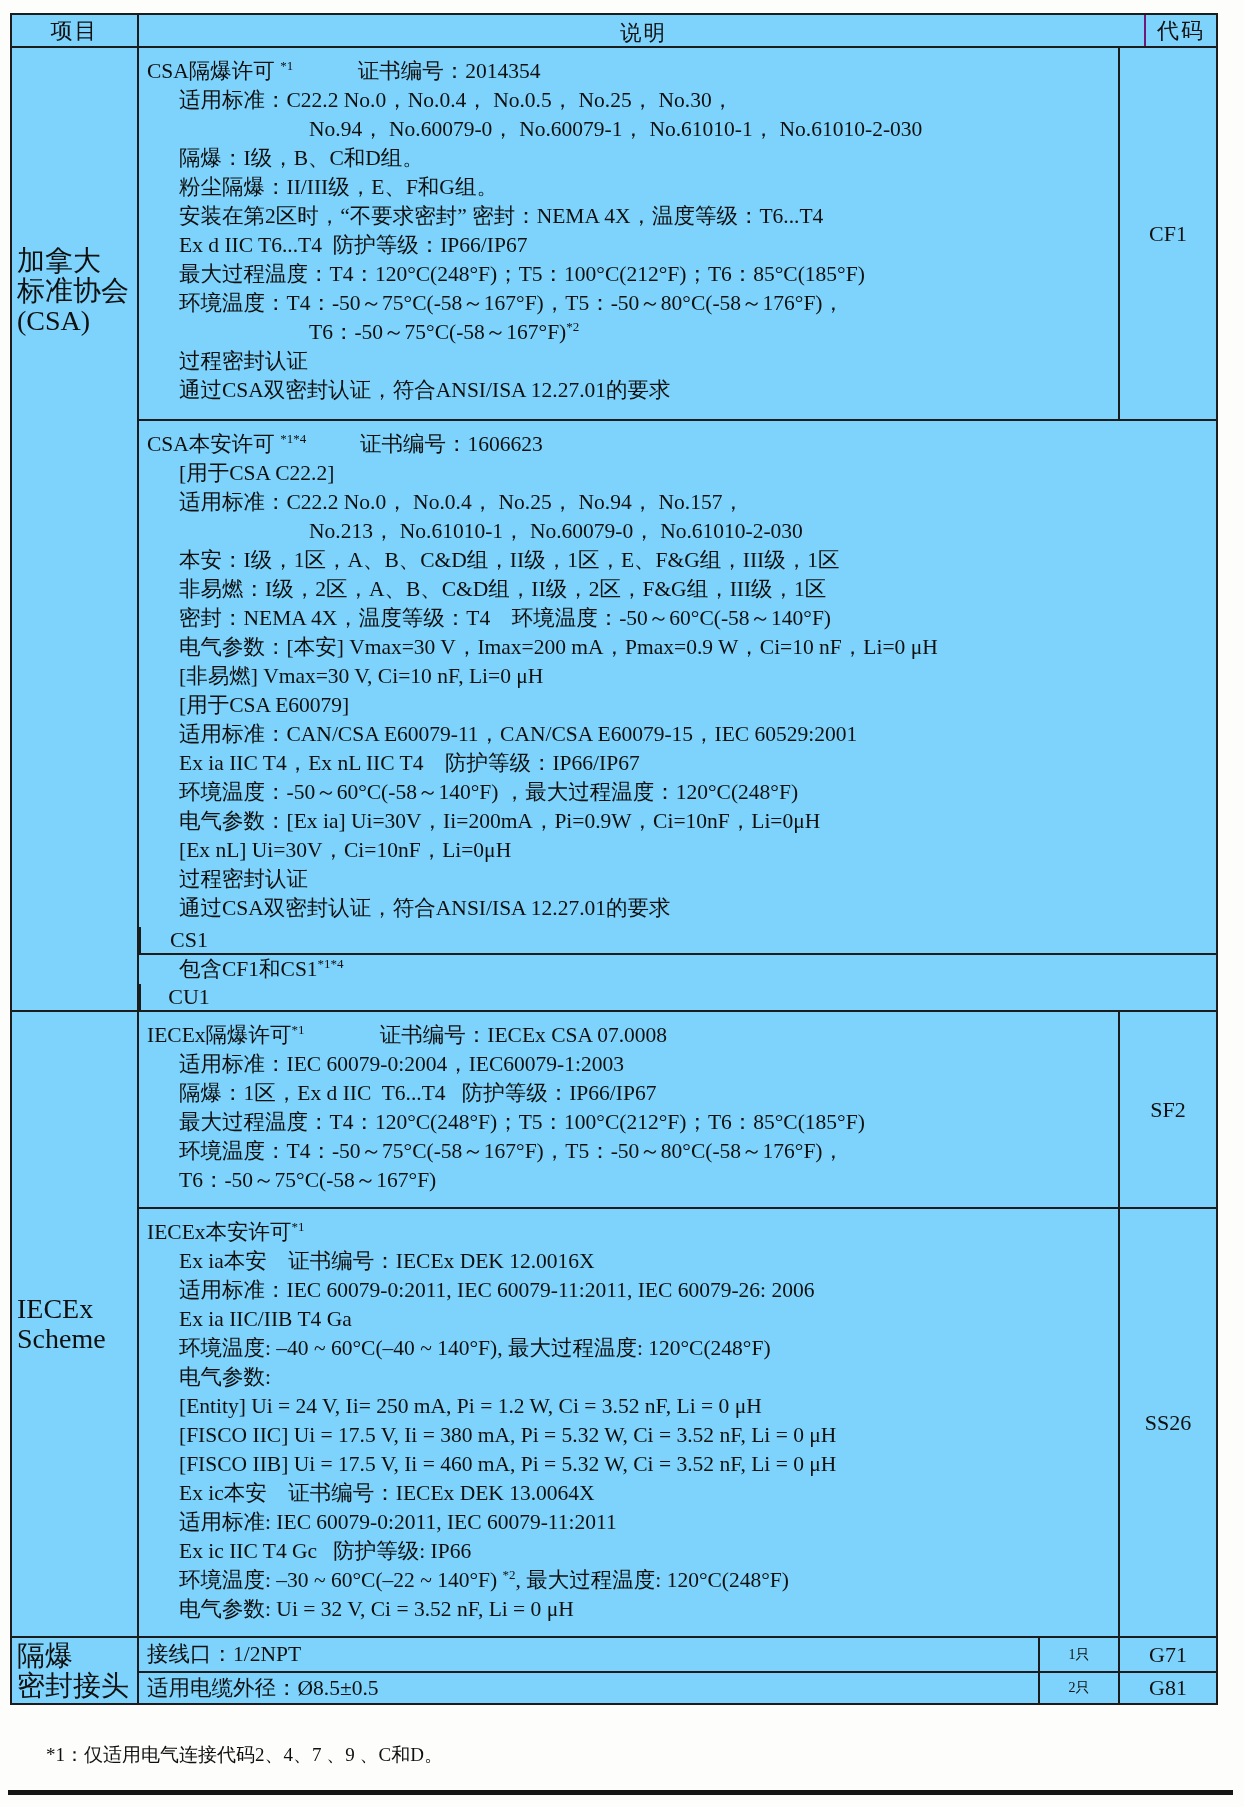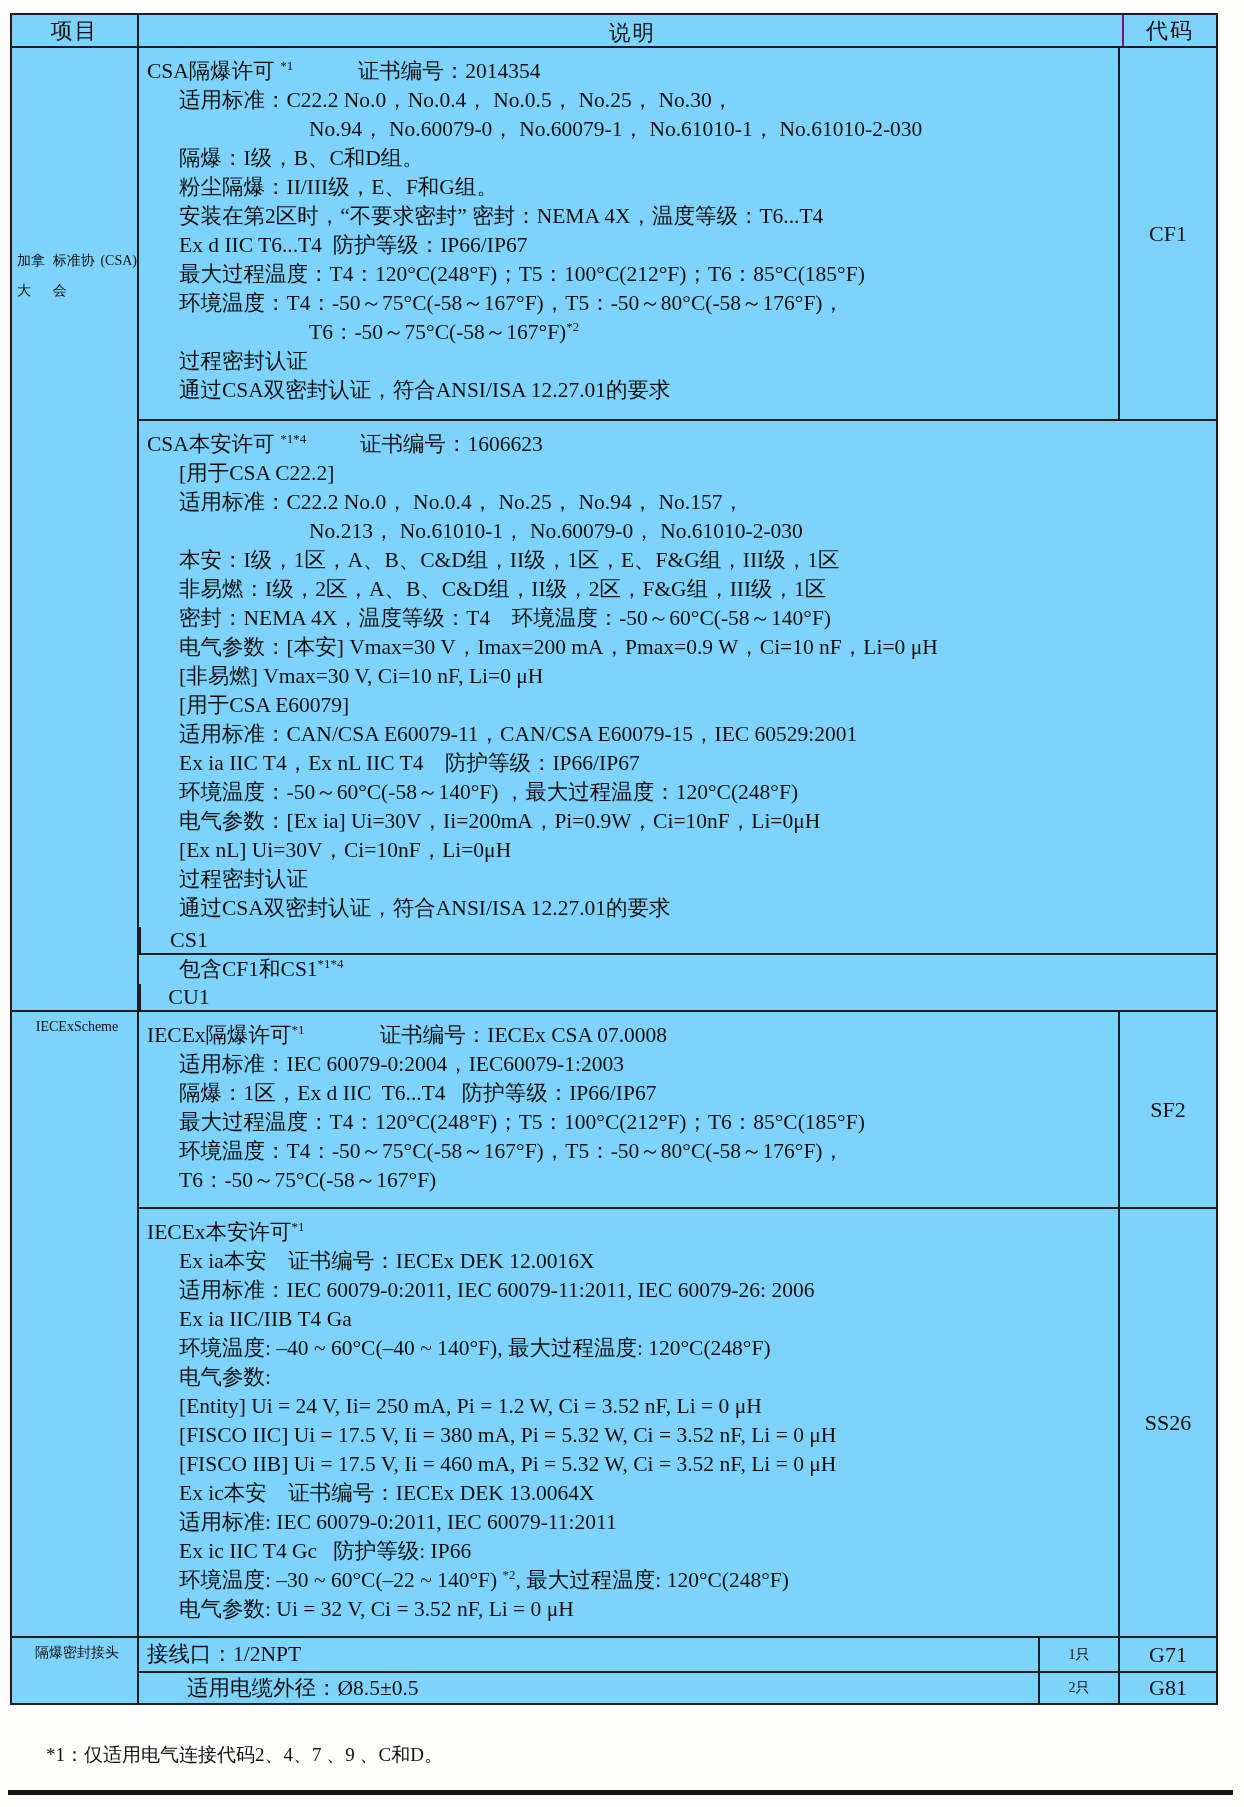--- a/index.html
+++ b/index.html
@@ -14,27 +14,27 @@
     position:absolute;left:10px;top:13px;width:1208px;
     border:2.5px solid #1c1c1c;background:#7dd3fc;
   }
   .header-row{display:flex;border-bottom:2.5px solid #1c1c1c;height:33px;}
   .hcell{
     display:flex;align-items:center;justify-content:center;
     font-size:22px;letter-spacing:2px;
   }
   .hcell.item{width:127px;border-right:2px solid #1c1c1c;}
   .hcell.desc{flex:1;border-right:2px solid #701a75;text-align:center;}
-  .hcell.code{width:92px;border-radius:13px;}
+  .hcell.code{width:70px;border-radius:13px;}
   .section{display:flex;}
   .section + .section{border-top:2.5px solid #1c1c1c;}
   .item-cell{
     width:127px;border-right:2px solid #1c1c1c;
-    display:flex;flex-direction:row;justify-content:center;
-    padding-left:5px;font-size:14px;line-height:30px;
+    display:flex;flex-direction:column;justify-content:center;
+    padding-left:5px;font-size:28px;line-height:30px;
   }
   .section-0 .item-cell{justify-content:flex-start;padding-top:198px;}
   .rows{flex:1;display:flex;flex-direction:column;}
   .row{display:flex;}
   .row + .row{border-top:2px solid #1c1c1c;}
   .desc{
     flex:1;padding:9px 4px 4px 8px;
     font-size:21.5px;line-height:29px;white-space:pre-wrap;
   }
   .row.single .desc{display:flex;align-items:center;padding-top:0;padding-bottom:0;}
@@ -50,21 +50,21 @@
     width:98px;border-left:2px solid #1c1c1c;
     display:flex;align-items:center;justify-content:center;font-size:22px;
   }
   
   .section-0 .row-0{min-height:371px;gap:41px;}
   .section-0 .row-1{min-height:525px;flex-direction:column;}
   .section-0 .row-2{min-height:46px;flex-direction:column;}
   .section-1 .row-0{min-height:195px;}
   .section-1 .row-1{min-height:429px;}
   .section-2 .row-0{min-height:33px;}
-  .section-2 .row-1{min-height:32px;padding-left:40px;}
+  .section-2 .row-1{min-height:32px;}
   .footnotes{
     position:absolute;left:46px;top:1696px;
     font-size:19px;line-height:23.5px;white-space:pre-wrap;
   }
   .bottom-rule{
     position:absolute;left:8px;top:1790px;width:1225px;height:4.5px;
     background:#151515;
   }
 </style>
 </head>

